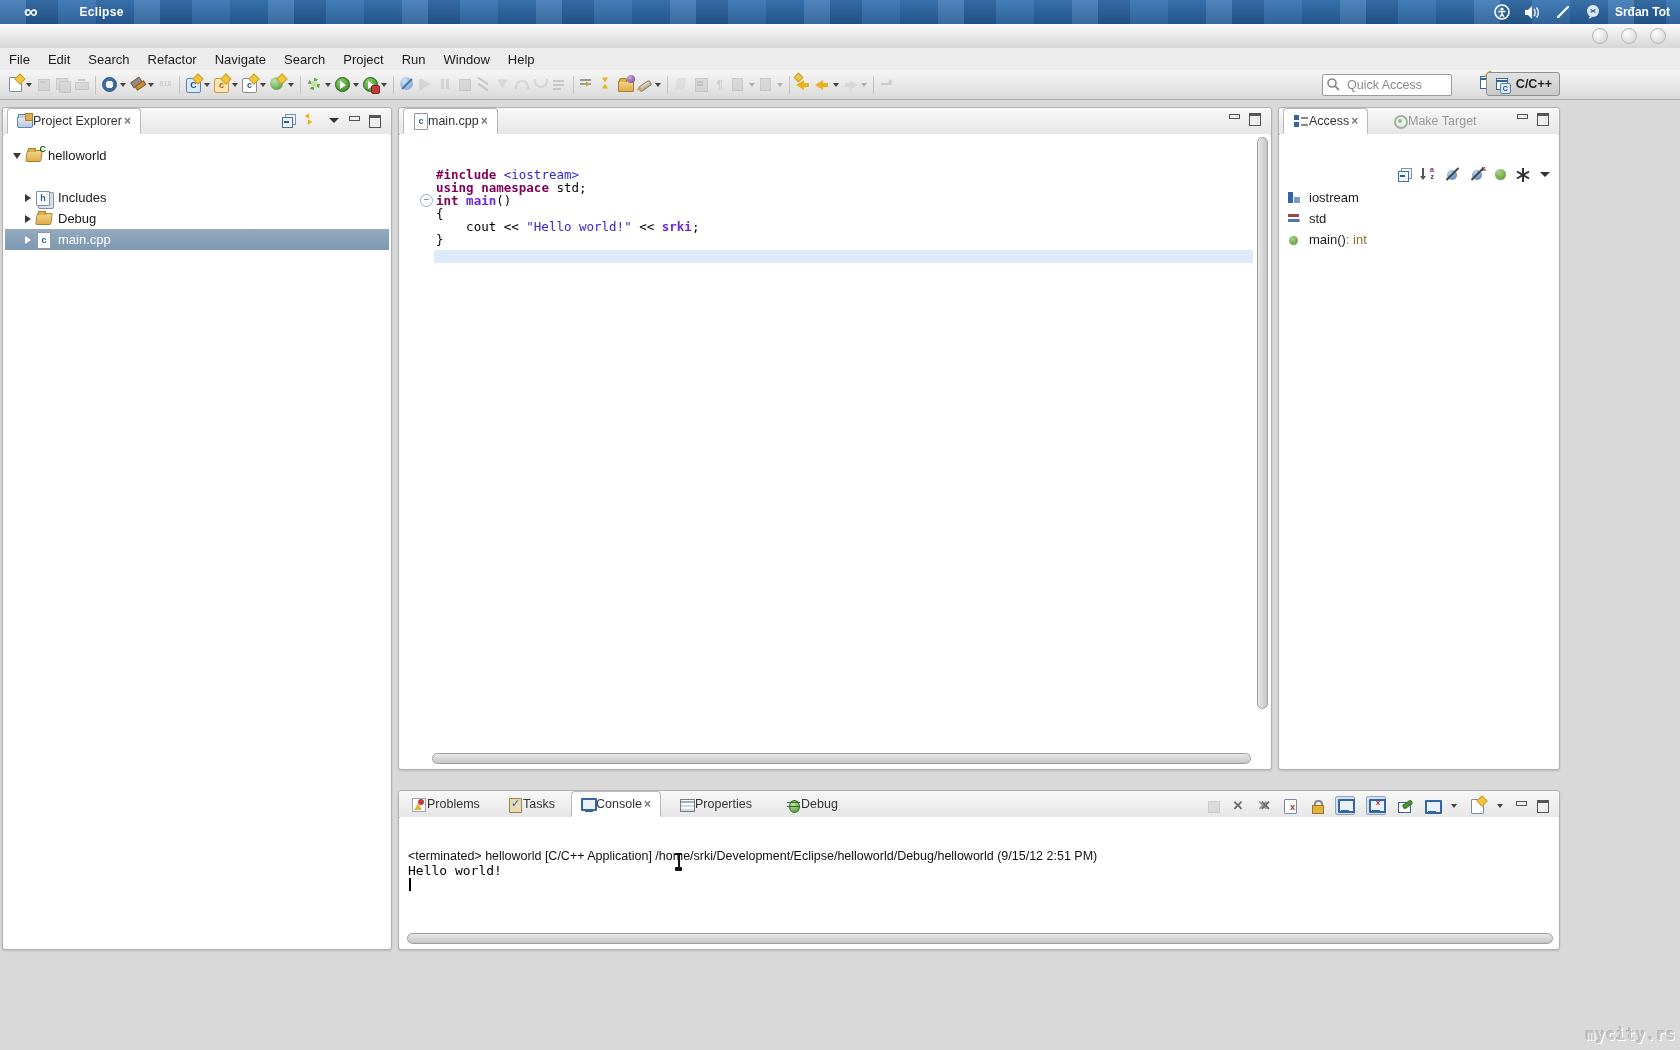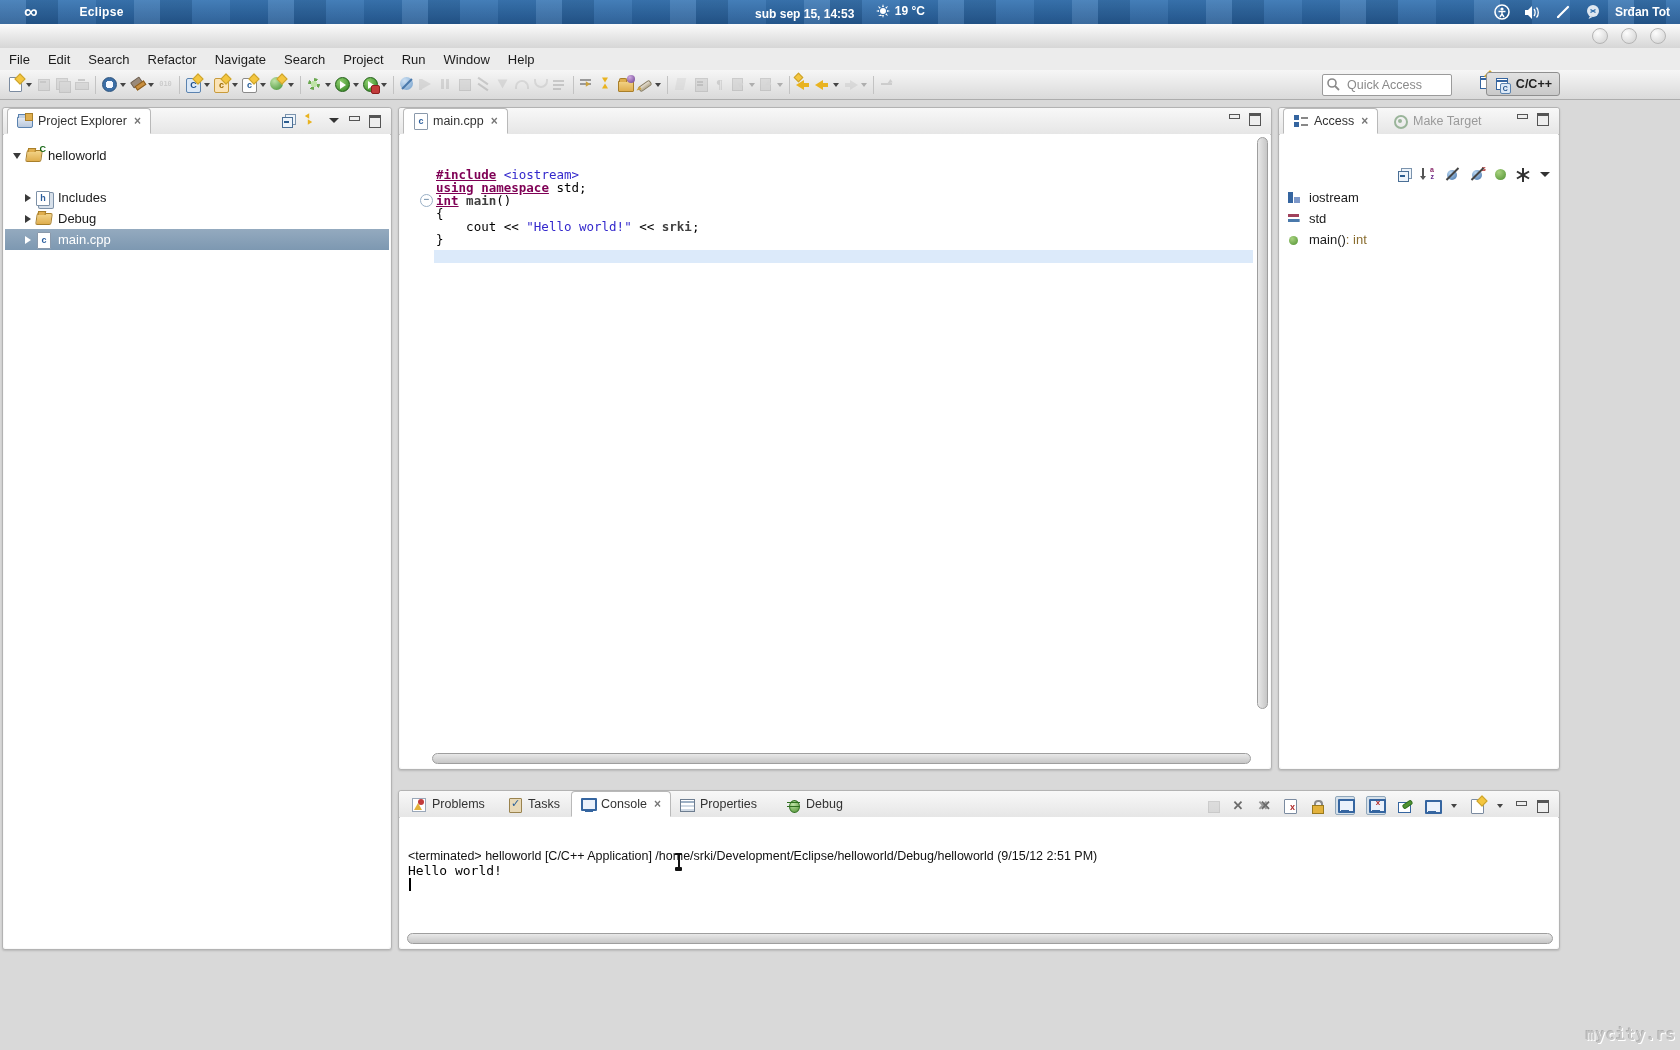--- a/index.html
+++ b/index.html
@@ -92,21 +92,21 @@
   #persp-btn{position:absolute;right:120px;top:2px;height:22px;display:flex;align-items:center;gap:5px;padding:0 7px;
      background:linear-gradient(#e2e2e2,#c9c9c9);border:1px solid #8f8f8f;border-radius:3px;font-size:12.5px;font-weight:bold;color:#222;}
   #persp-new{position:absolute;right:185px;top:3px;}
 
   
   #workbench{left:0;top:100px;width:1680px;height:950px;background:#d9d9d9;}
   .panel{position:absolute;background:#f9f9f9;border:1px solid #b3b3b3;border-radius:3px;
      box-shadow:0 1px 2px rgba(0,0,0,.15);}
   .phead{position:absolute;left:0;right:0;top:0;height:26px;
      background:linear-gradient(#f8f8f8,#e6e6e6);border-bottom:1px solid #c6c6c6;border-radius:3px 3px 0 0;}
-  .tab{position:absolute;top:0px;height:26px;display:flex;align-items:center;gap:5px;padding:12px 9px;
+  .tab{position:absolute;top:0px;height:26px;display:flex;align-items:center;padding:12px 9px;
      font-size:12.5px;color:#333;box-sizing:border-box;}
   .tab.active{background:#fff;border:1px solid #b9b9b9;border-bottom:1px solid #fff;border-radius:4px 4px 0 0;}
   .tab .x{color:#777;font-size:12px;font-weight:bold;margin-left:2px;}
   .tab.inactive{color:#9a9a9a;}
   .pbody{position:absolute;left:1px;right:1px;top:26px;bottom:1px;background:#fff;border-radius:0 0 3px 3px;}
   .hicons{position:absolute;top:5px;display:flex;align-items:center;gap:8px;}
   .mini{width:13px;height:11px;position:relative;}
   .mini.min:after{content:"";position:absolute;left:2px;top:1px;width:9px;height:3px;border:1px solid #555;background:#eee;}
   .mini.max:after{content:"";position:absolute;left:1px;top:0px;width:10px;height:9px;border:1px solid #555;border-top:3px solid #555;background:#eee;}
   .vmenu{width:0;height:0;border-left:5px solid transparent;border-right:5px solid transparent;border-top:5px solid #333;}
@@ -130,23 +130,23 @@
   .bin10{position:absolute;left:0;top:1px;width:15px;height:13px;background:#f2f5f9;border:1px solid #7d91a8;border-radius:2px;
      font:bold 8px "DejaVu Sans Mono",monospace;color:#2a5d9c;text-align:center;line-height:13px;}
   .inc-h{position:absolute;left:0;top:1px;width:12px;height:13px;background:#fff;border:1px solid #7d91a8;border-radius:1px;
      font:bold 9px "Liberation Sans",sans-serif;color:#2a5d9c;text-align:center;line-height:13px;box-shadow:3px 2px 0 #d7e0ea,3px 2px 0 1px #7d91a8;}
   .file-c{position:absolute;left:1px;top:0px;width:12px;height:15px;background:#fff;border:1px solid #8a99ab;border-radius:1px;
      font:bold 9px "Liberation Sans",sans-serif;color:#2a5d9c;text-align:center;line-height:15px;}
 
   
   #code{position:absolute;left:0;right:16px;top:4px;font:12.5px/13px "DejaVu Sans Mono",monospace;color:#000;}
   .cl{position:absolute;left:36px;white-space:pre;}
-  .kw{color:#7f0055;font-weight:bold;text-decoration:underline;}
+  .kw{color:#7f0055;font-weight:bold;}
   .str{color:#3328cc;}
-  .fn{color:#404040;font-weight:bold;}
+  .fn{color:#6d28d9;font-weight:bold;}
   .curline{position:absolute;left:34px;right:17px;height:13px;background:#dceafa;}
   .foldmark{position:absolute;left:20px;width:11px;height:11px;border:1px solid #9ab0c6;border-radius:50%;background:#fff;
      font:bold 9px/9px "DejaVu Sans Mono",monospace;color:#7d98b1;text-align:center;}
   .vsb{position:absolute;right:2px;top:28px;bottom:20px;width:13px;}
   .vsb .thumb{position:absolute;left:1px;right:1px;top:1px;height:93%;border-radius:6px;
      background:linear-gradient(90deg,#e8e8e8,#c6c6c6);border:1px solid #9e9e9e;}
   .hsb{position:absolute;left:33px;right:18px;bottom:4px;height:13px;}
   .hsb .thumb{position:absolute;top:1px;bottom:1px;left:0;width:99.5%;border-radius:6px;
      background:linear-gradient(#e8e8e8,#c6c6c6);border:1px solid #9e9e9e;}
 
@@ -205,32 +205,20 @@
   .qa-mag{position:absolute;left:3px;top:2px;}
 </style>
 </head>
 <body>
 
 <div class="abs" id="sysbar">
   <div class="stripes"></div>
   <div class="inner">
     <span class="sys-logo">∞</span>
     <span class="sys-app">Eclipse</span>
-    <span class="sys-center">
-      <span>sub sep 15, 14:53</span>
-      <span class="wx">
-        <svg width="14" height="14" viewBox="0 0 14 14">
-            <g fill="#fff">
-              <circle cx="7" cy="7" r="3"></circle>
-              <path d="M7 0l1 3H6zM7 14l-1-3h2zM0 7l3-1v2zM14 7l-3 1V6zM2 2l2.8 1.4L3.4 4.8zM12 12L9.2 10.6l1.4-1.4zM12 2l-1.4 2.8L9.2 3.4zM2 12l2.8-1.4 1.4 1.4z"></path>
-            </g>
-          </svg>
-        <span>19 °C</span>
-      </span>
-    </span>
     <span class="sys-right">
       <svg width="16" height="16" viewBox="0 0 16 16">
           <circle cx="8" cy="8" r="7" fill="none" stroke="#fff" stroke-width="1.6"></circle>
           <circle cx="8" cy="5" r="1.6" fill="#fff"></circle>
           <path d="M4.5 7.5h7M8 7.5v4M8 10l-2 3M8 10l2 3" stroke="#fff" stroke-width="1.4" fill="none"></path>
         </svg>
       <svg width="17" height="15" viewBox="0 0 17 15">
           <path d="M1 5h3l4-4v13l-4-4H1z" fill="#fff"></path>
           <path d="M10 4c1.5 1.8 1.5 5.2 0 7M12.5 2.5c2.4 2.6 2.4 7.4 0 10" stroke="#fff" stroke-width="1.3" fill="none"></path>
         </svg>

